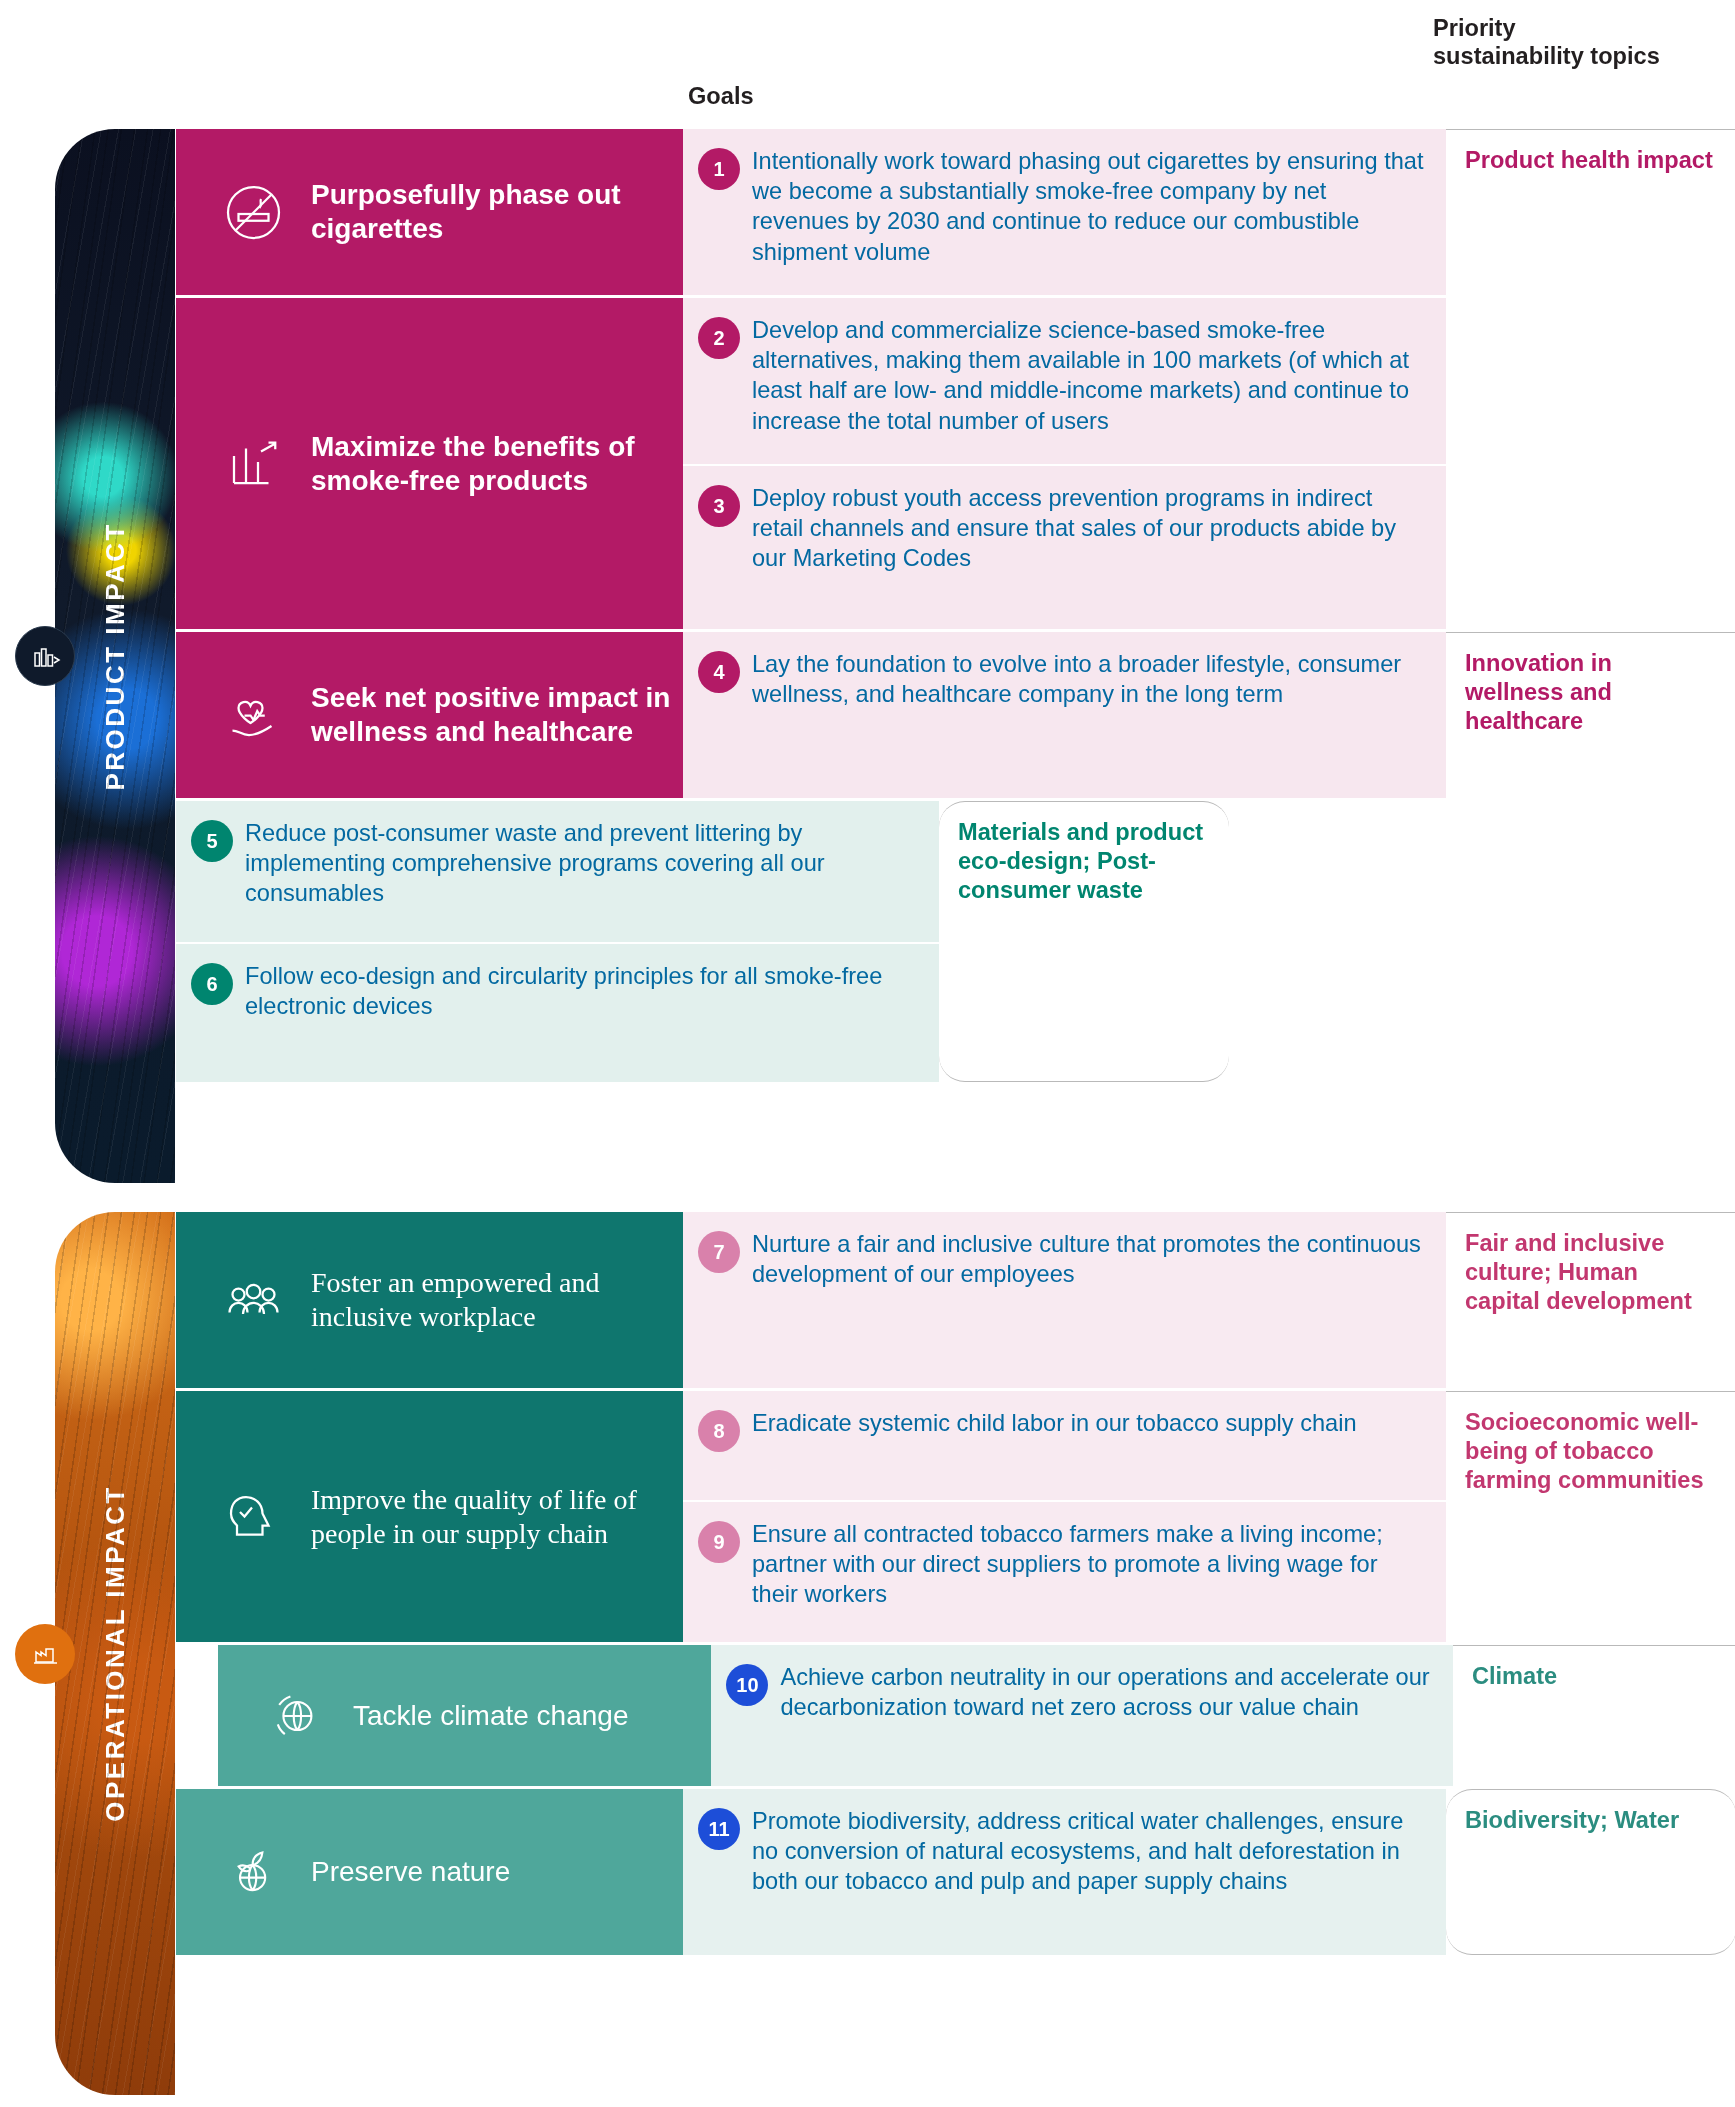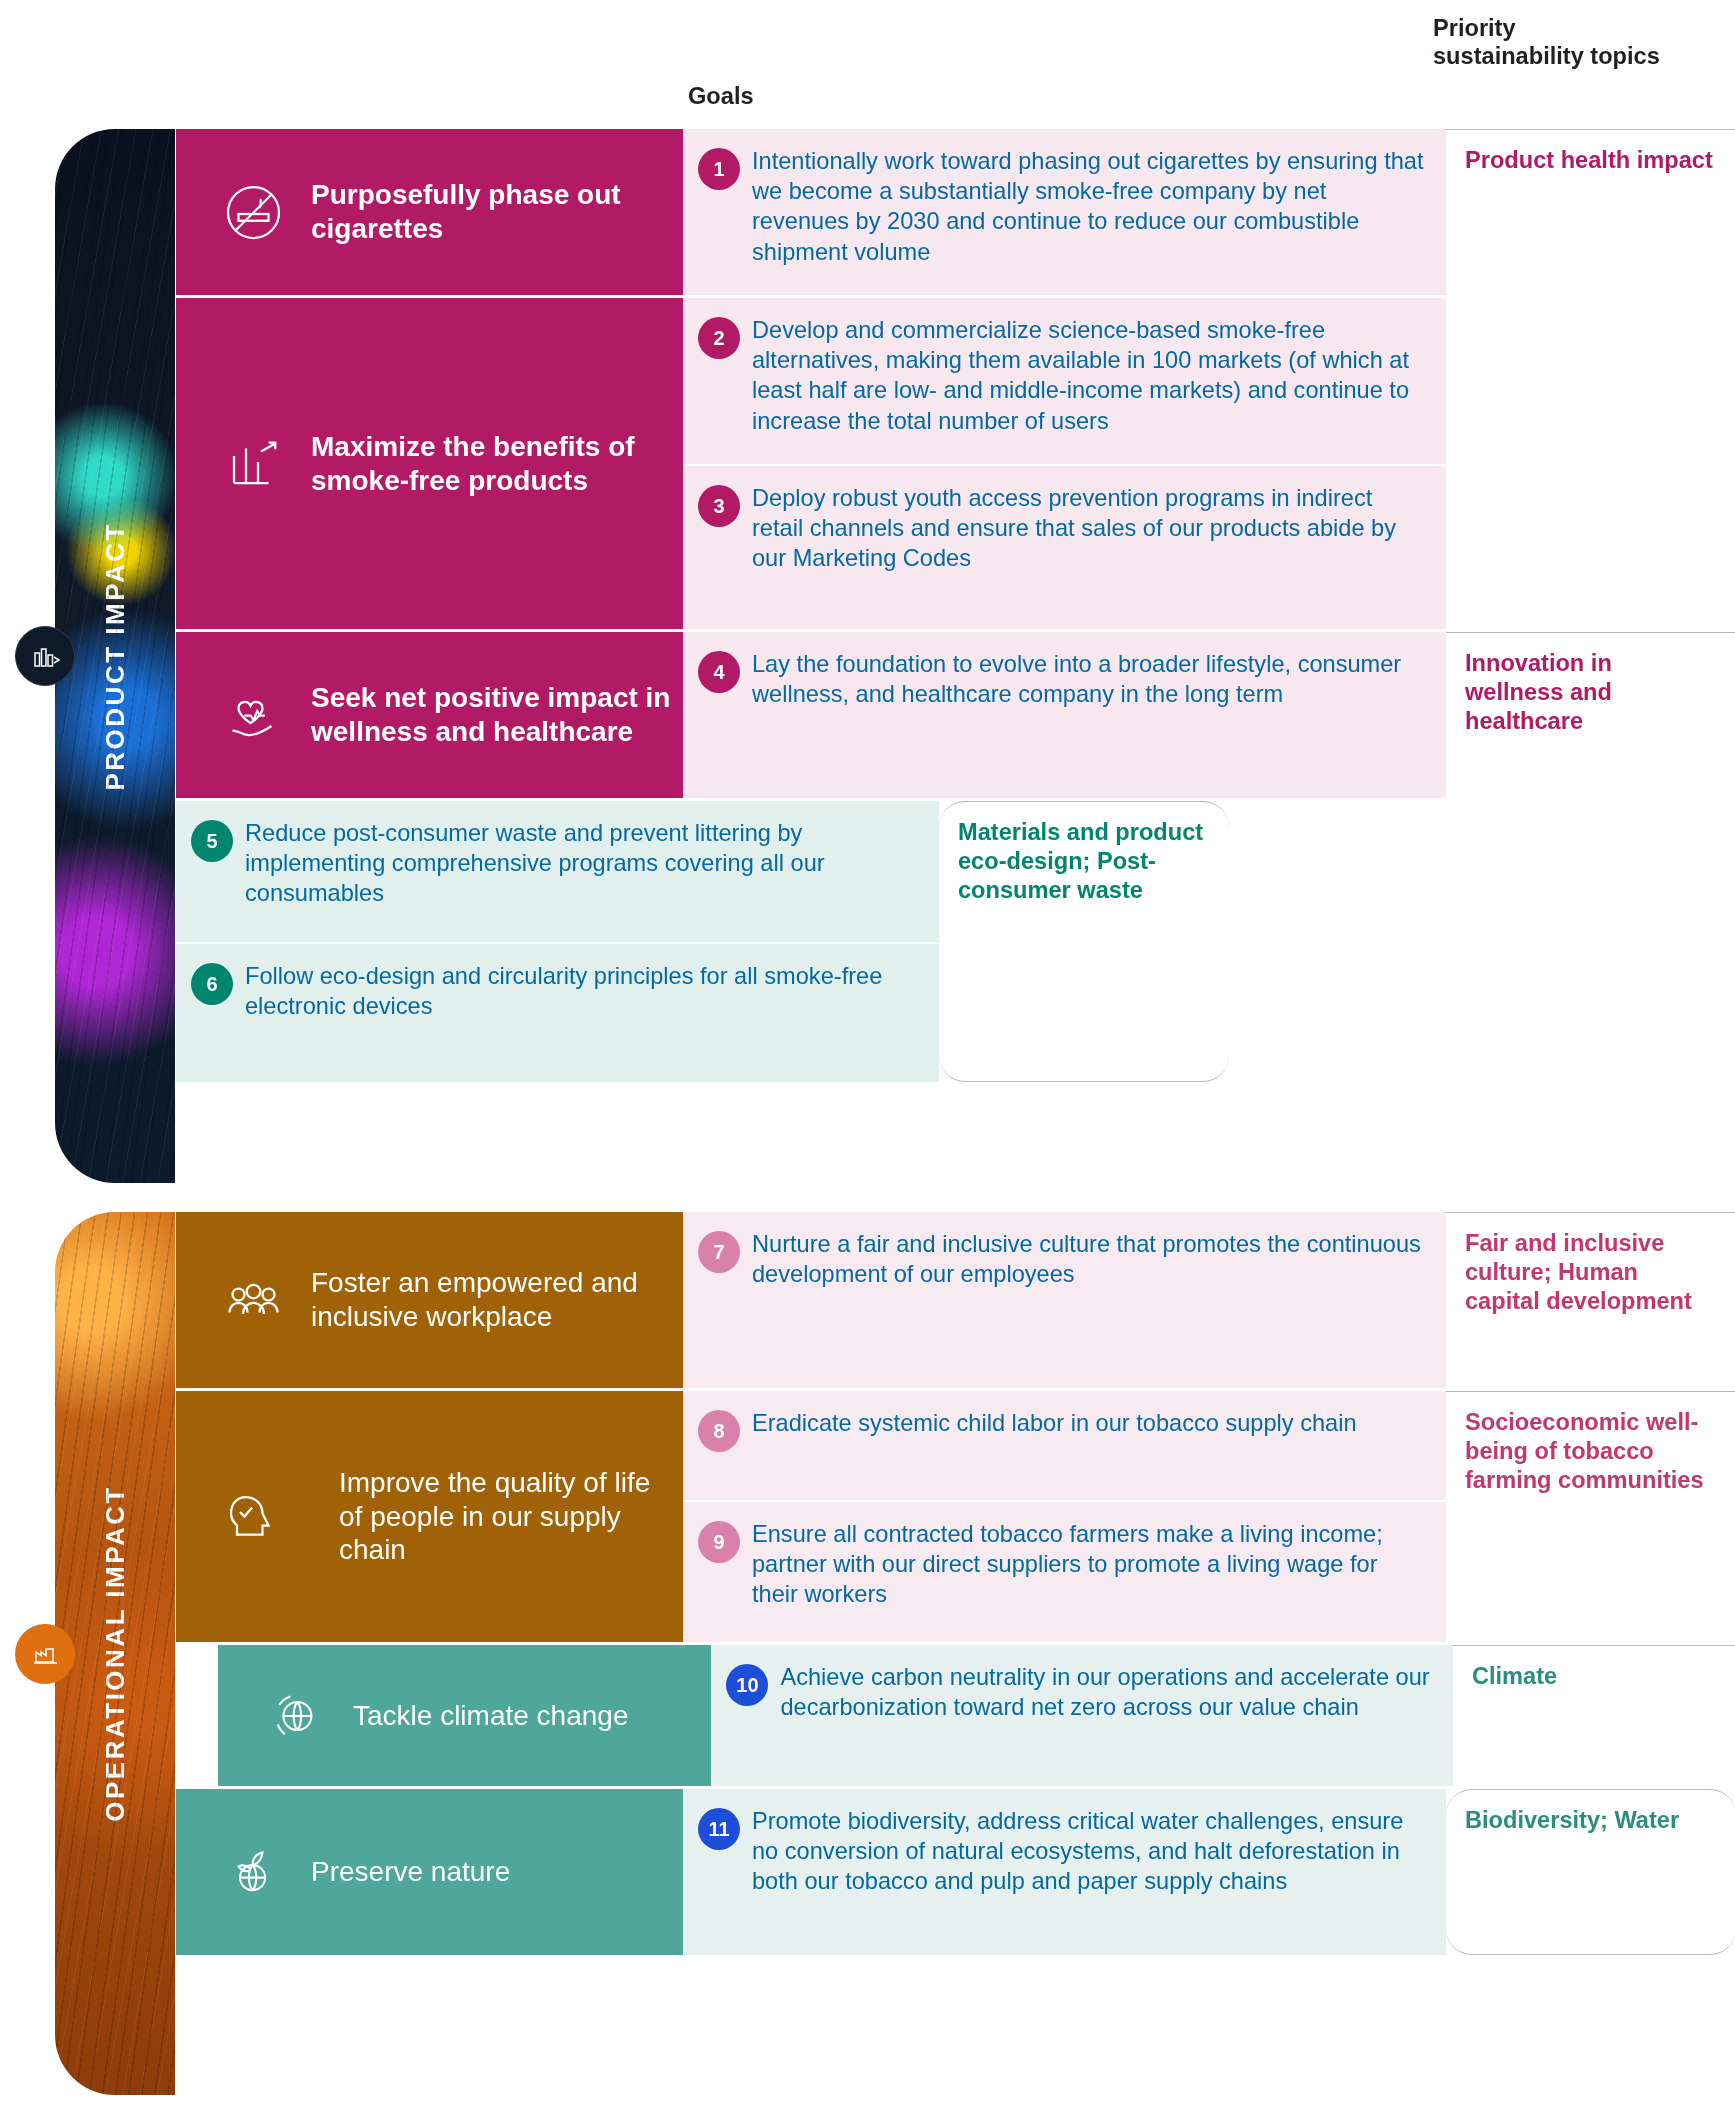--- a/index.html
+++ b/index.html
@@ -110,21 +110,21 @@
   .topics {
     width: 290px; padding: 16px 23px 16px 19px;
     font-size: 23.6px; font-weight: 700; line-height: 1.22;
     border-top: 1.5px solid #b9b9b9;
   }
   .topics.last { border-bottom: 1.5px solid #b9b9b9; border-radius: 26px; }
 
   
   .bg-magenta { background: #b31a66; }
   .bg-teal { background: #00856f; }
-  .bg-pink { background: #a16207; }
+  .bg-pink { background: #0f766e; font-family: Liberation Serif, serif; }
   .bg-lightteal { background: #4fa79b; }
   .tint-pink { background: #f7e7ef; }
   .tint-teal { background: #e2f0ed; }
   .tint-pink2 { background: #f8eaf1; }
   .tint-lightteal { background: #e6f1ef; }
   .num-magenta { background: #b31a66; }
   .num-teal { background: #00856f; }
   .num-pink { background: #d981ab; }
   .num-lightteal { background: #1d4ed8; }
   .tx-magenta { color: #b31a66; }
@@ -288,21 +288,21 @@
             <div class="num num-pink">7</div>
             <div class="gtext">Nurture a fair and inclusive culture that promotes the continuous development of our employees</div>
           </div>
         </div>
         <div class="topics tx-pink" style="height:176px;">Fair and inclusive culture; Human capital development</div>
       </div>
 
       <div class="row" style="height:3px;background:#fff;"></div>
 
       <div class="row">
-        <div class="theme bg-pink light-title" style="height:251px;gap:28px;">
+        <div class="theme bg-pink light-title" style="height:251px;">
           <div class="icon-wrap">
             <svg width="75" height="75" viewBox="0 0 100 100" fill="none" stroke="#ffffff" stroke-width="3">
               <path d="M62 74V62h8l-8-16c0-13-10-22-22-22S20 33 20 46c0 8 4 12 8 16v12z"></path>
               <path d="M32 44l6 6 10-12"></path>
             </svg>
           </div>
           <div class="theme-title">Improve the quality of life of people in our supply chain</div>
         </div>
         <div class="goalcol tint-pink2" style="height:251px;">
           <div class="goal" style="height:109px;">

